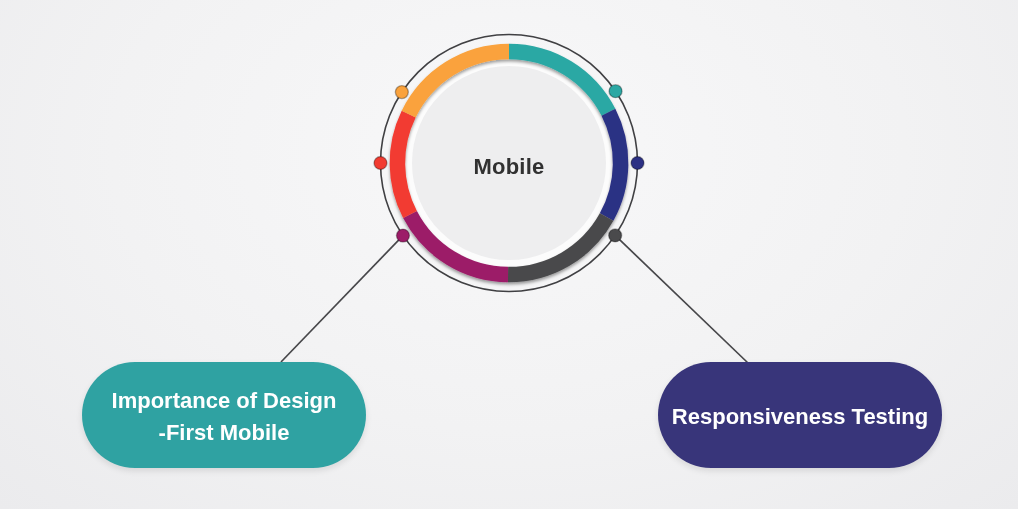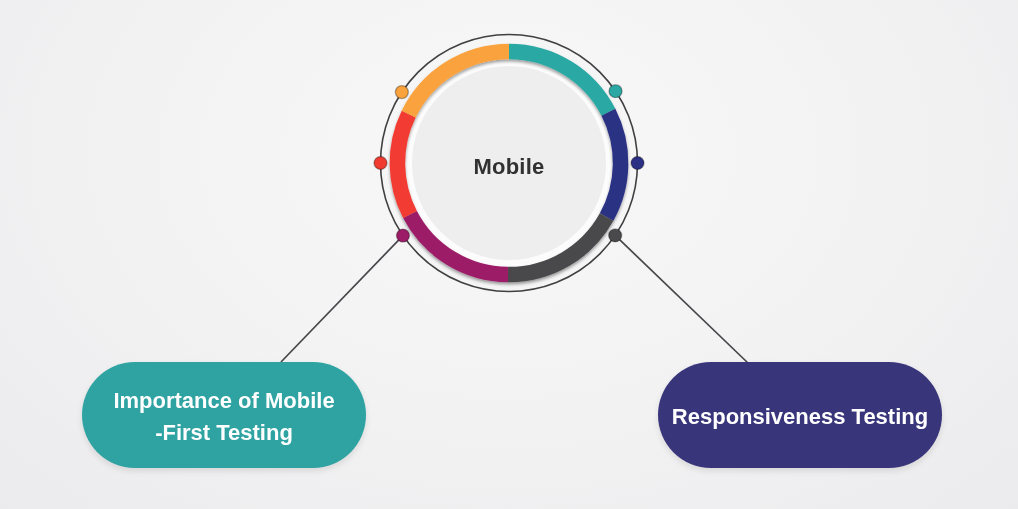--- a/index.html
+++ b/index.html
@@ -78,21 +78,21 @@
       <circle cx="402.9729154712391" cy="235.59825994010453" r="6.5" fill="#9c1c68" stroke="rgba(0,0,0,0.30)" stroke-width="1.4"></circle>
       <circle cx="380.5" cy="163.00000000000003" r="6.5" fill="#f23b30" stroke="rgba(0,0,0,0.30)" stroke-width="1.4"></circle>
       <circle cx="401.84567186436885" cy="92.07609738740054" r="6.5" fill="#faa23c" stroke="rgba(0,0,0,0.30)" stroke-width="1.4"></circle>
     </svg>
 
   <div class="center-label">
     <span>Mobile</span>
   </div>
 
   <div class="node node-left" style="background: rgb(47, 162, 162);">
-    <span>Importance of Mobile</span>
-    <span>-First Testing</span>
+    <span>Importance of Design</span>
+    <span>-First Mobile</span>
   </div>
 
   <div class="node node-right" style="background: rgb(56, 53, 122);">
     <span>Responsiveness Testing</span>
   </div>
 
 </div>
 
 </body></html>

